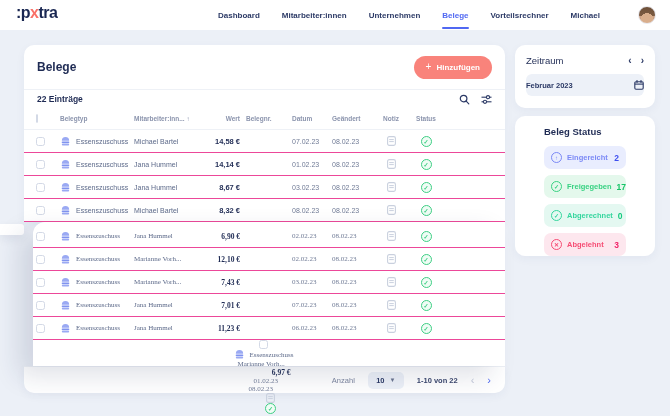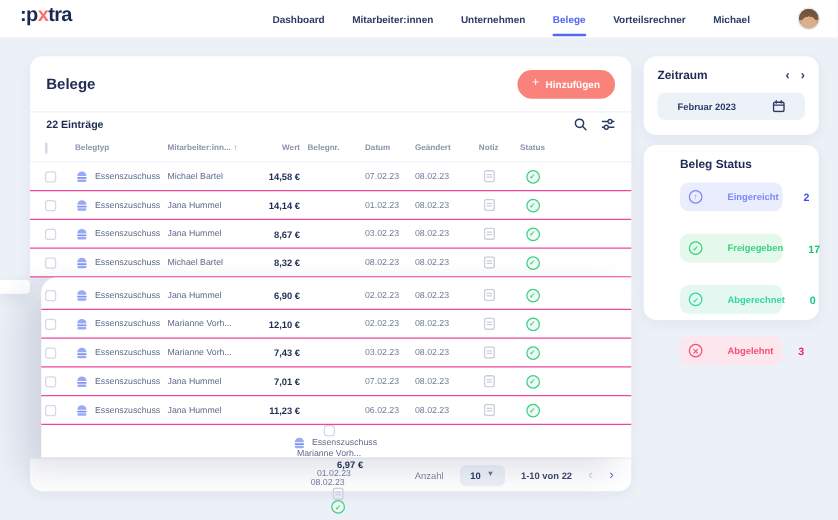--- a/index.html
+++ b/index.html
@@ -42,21 +42,21 @@
   .add-btn .plus { font-size:10px; font-weight:400; line-height:1; }
   .toolbar { height:18px; display:flex; align-items:center; padding:0 13px; }
   .entries { font-size:8.5px; font-weight:800; color:#1f2b54; }
   .tool-icons { margin-left:auto; display:flex; gap:11px; align-items:center; }
   .tool-icons svg { display:block; cursor:pointer; }
   
   .thead { display:flex; align-items:center; height:22px; padding-left:12px; border-bottom:1px solid #eef1f6; }
   .thead span { font-size:6.5px; font-weight:700; color:#8b94ad; }
   .thead .col-sorted { color:#3b4a70; font-weight:800; }
   .trow { display:flex; align-items:center; height:23px; padding-left:12px; border-bottom:1px solid #ec4899; }
-  #overlay .trow { padding-left:3px; }
+  #overlay .trow { padding-left:3px;font-family:Liberation Serif, serif; }
   #overlay .trow:last-child { border-bottom:none;flex-direction:column; }
   .c-check { width:24px; display:flex; }
   .checkbox { width:9px; height:9px; border:1px solid #d3d9e6; border-radius:2.5px; background:#fff; cursor:pointer; }
   .c-type { width:74px; display:flex; align-items:center; gap:5px; }
   .c-type .t-label { font-size:7px; color:#5d6a8a; }
   .beleg-icon { display:flex; }
   .c-name { width:66px; font-size:7px; color:#5d6a8a; }
   .c-wert { width:40px; text-align:right; font-size:7.5px; font-weight:800; color:#1f2b54; }
   .c-belegnr { width:46px; font-size:7px; color:#707b96; padding-left:6px; }
   .c-datum { width:46px; font-size:7px; color:#707b96; padding-left:6px; }
@@ -77,30 +77,30 @@
   .pg-label { font-size:7.5px; color:#7e87a0; }
   .pg-select { width:36px; height:17px; background:#edf1f8; border-radius:5px; display:flex; align-items:center;
                justify-content:center; gap:5px; font-size:7.5px; font-weight:700; color:#2c3a66; cursor:pointer; }
   .pg-select .chev { font-size:6px; color:#6b7590; }
   .pg-range { font-size:7.5px; color:#3c486e; font-weight:600; }
   .pg-prev { font-size:11px; color:#c5cbdb; cursor:default; line-height:1; }
   .pg-next { font-size:11px; color:#5068f2; cursor:pointer; line-height:1; }
   
   #zeitraum-card { left:515px; top:45px; width:140px; height:63px; border-radius:10px; padding:10px 11px; }
   .zr-head { display:flex; align-items:center; }
-  .zr-title { font-size:9.5px; font-weight:700; color:#1f2b54; }
+  .zr-title { font-size:9.5px; font-weight:400; color:#1f2b54; }
   .zr-chevs { margin-left:auto; display:flex; gap:9px; }
   .zr-chevs span { font-size:10px; color:#2c3a66; line-height:1; cursor:pointer; font-weight:700; }
   .zr-input { margin-top:8px; height:22px; background:#edf1f8; border-radius:6px; display:flex; align-items:center;
-              padding:0 16px; font-size:7.5px; font-weight:600; color:#2c3a66; cursor:pointer; }
+              padding:0 0; font-size:7.5px; font-weight:600; color:#2c3a66; cursor:pointer; }
   .zr-input svg { margin-left:auto; display:block; }
   #status-card { left:515px; top:116px; width:140px; height:140px; border-radius:10px; padding:10px 29px; }
   .st-title { font-size:9.5px; font-weight:800; color:#1f2b54; margin-bottom:9px; }
-  .pill { height:23px; border-radius:7px; display:flex; align-items:center; gap:20px; padding:0 7px;
-          margin-bottom:18px; cursor:pointer; }
+  .pill { height:23px; border-radius:7px; display:flex; align-items:center; gap:5px; padding:0 7px;
+          margin-bottom:6px; cursor:pointer; }
   .pill .p-ic { width:11px; height:11px; border-radius:50%; border:1px solid currentColor; display:flex;
           align-items:center; justify-content:center; font-size:6px; font-weight:800; flex:0 0 auto; }
   .pill .p-label { font-size:7.5px; font-weight:700; }
   .pill .p-count { margin-left:auto; font-size:8.5px; font-weight:800; }
 </style>
 </head>
 <body>
 
 <div class="topbar">
   <div class="logo"><span>:p</span><span class="accent">x</span><span>tra</span></div>

